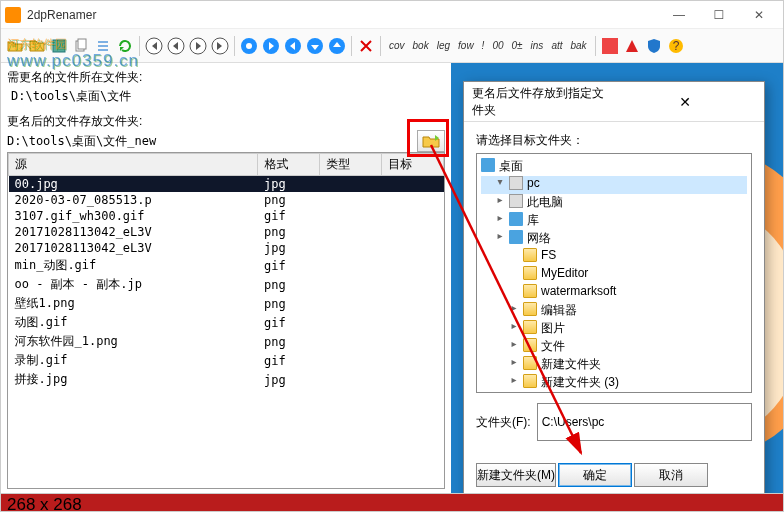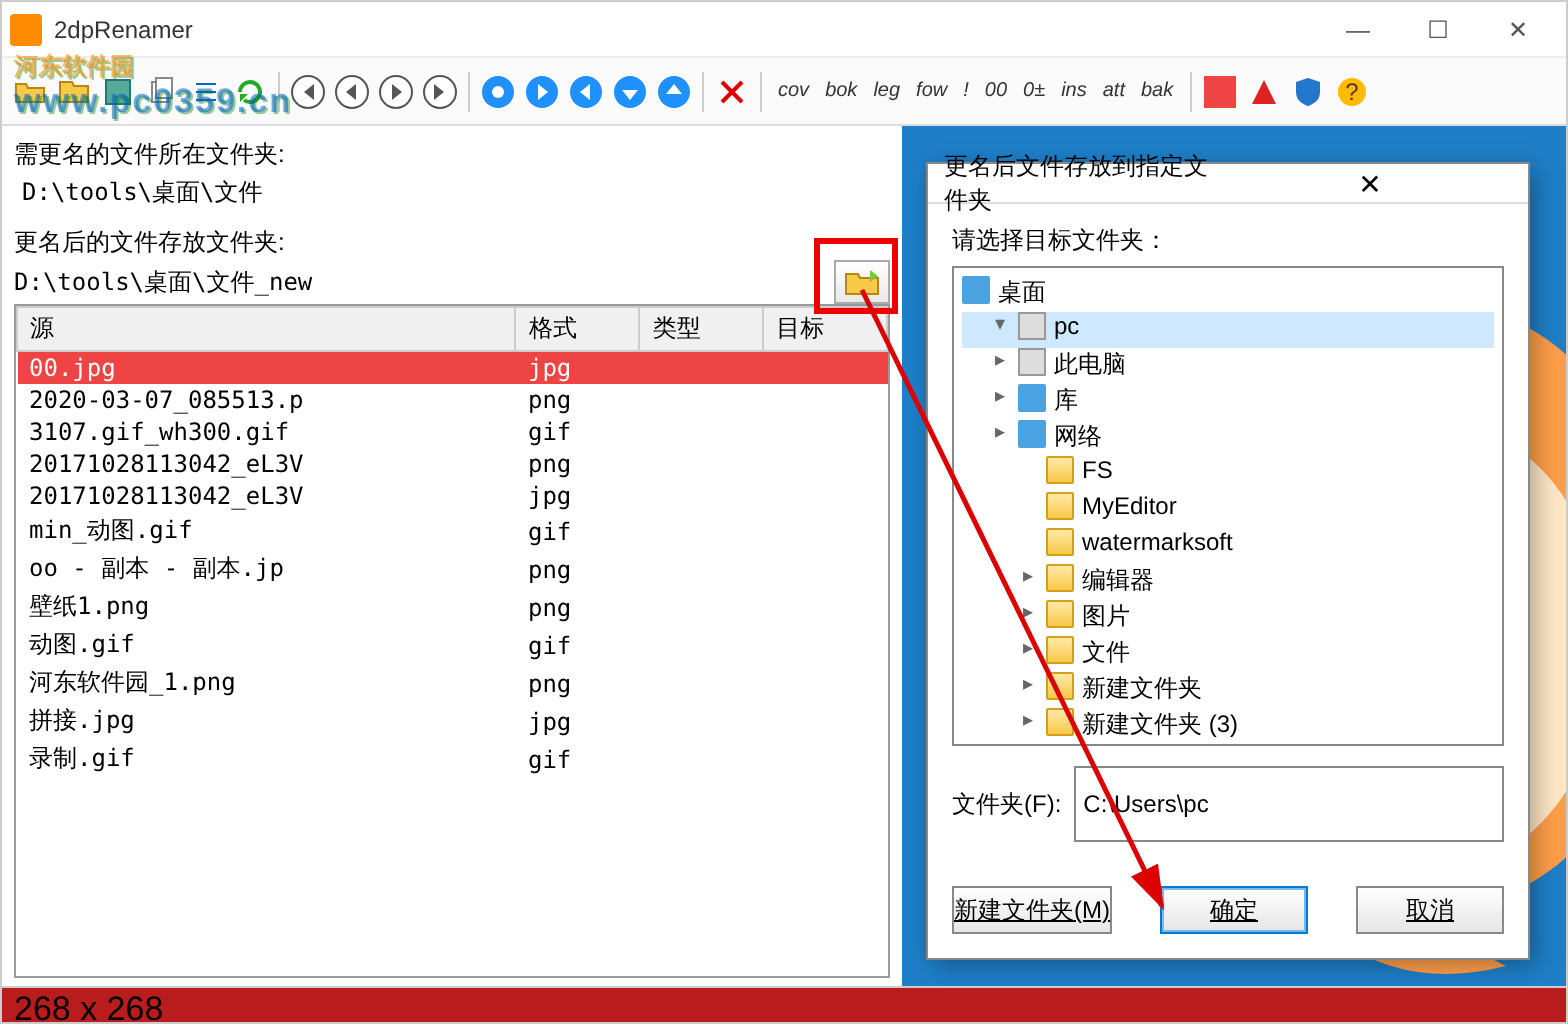--- a/index.html
+++ b/index.html
@@ -7,55 +7,55 @@
 .titlebar { height: 28px; display: flex; align-items: center; padding: 13px 4px; background: #fff; border-bottom: 1px solid #eee; }
 .titlebar .app-icon { width: 16px; height: 16px; background: #ff8c00; border-radius: 2px; margin-right: 6px; }
 .titlebar .title { flex: 1; color: #333; }
 .titlebar .wbtn { width: 40px; height: 28px; display: flex; align-items: center; justify-content: center; color: #555; }
 .toolbar { height: 34px; display: flex; align-items: center; padding: 2px 4px; gap: 2px; border-bottom: 1px solid #ddd; background: #fafafa; position: relative; }
 .tbtn { width: 20px; height: 20px; display: flex; align-items: center; justify-content: center; border-radius: 2px; }
 .tbtn svg { width: 16px; height: 16px; }
 .tbtn.round svg { width: 18px; height: 18px; }
 .txtbtn { padding: 0 4px; height: 20px; line-height: 20px; color: #333; font-size: 10px; font-style: italic; }
 .sep { width: 1px; height: 20px; background: #ccc; margin: 0 2px; }
-.watermark { position: absolute; left: 6px; top: 12px; font-size: 28px; font-weight: bold; color: rgba(255,140,0,.6); font-family: KaiTi, serif; text-shadow: 1px 1px 0 rgba(0,128,0,.4); pointer-events: none; z-index: 5; }
+.watermark { position: absolute; left: 6px; top: 22px; font-size: 28px; font-weight: normal; color: rgba(255,140,0,.6); font-family: KaiTi, serif; text-shadow: 1px 1px 0 rgba(0,128,0,.4); pointer-events: none; z-index: 5; }
 .watermark .sub { display: block; font-size: 17px; color: rgba(0,100,200,.55); margin-top: -4px; letter-spacing: 1px; }
 .workspace { display: flex; height: calc(100% - 80px); }
 .leftpane { width: 450px; display: flex; flex-direction: column; padding: 4px 6px; }
 .field-label { color: #000; margin-top: 2px; }
 .field-val { font-family: Consolas, monospace; margin: 2px 4px 6px; }
 .path-row { display: flex; align-items: center; }
 .path-row input { flex: 1; border: none; outline: none; font-family: Consolas, monospace; background: transparent; }
 .browse-hl { position: absolute; width: 42px; height: 38px; border: 3px solid #e00; left: 406px; top: 118px; z-index: 4; }
 .browse-btn { width: 28px; height: 22px; border: 1px solid #aaa; background: linear-gradient(#fff,#e8e8e8); display: flex; align-items: center; justify-content: center; margin-left: 12px; }
 .grid { border: 1px solid #999; flex: 1; overflow: auto; background: #fff; }
 .grid table { width: 100%; border-collapse: collapse; }
 .grid th { background: #f0f0f0; border: 1px solid #ccc; text-align: left; padding: 2px 6px; font-weight: normal; }
 .grid td { padding: 1px 6px; font-family: Consolas, monospace; white-space: nowrap; }
-.grid tr.sel td { background: #ef4444; color: #fff; }
+.grid tr.sel td { background: #0f172a; color: #fff; }
 .status { height: 18px; border-top: 1px solid #ccc; padding: 1px 6px; font-size: 17px; background: #b91c1c; }
 .rightpane { flex: 1; position: relative; background: #1e7fc8; overflow: hidden; }
 .cartoon { position: absolute; right: -30px; top: 60px; width: 240px; height: 400px; }
 .dialog { position: absolute; left: 12px; top: 18px; width: 302px; background: #fff; border: 1px solid #888; box-shadow: 3px 3px 12px rgba(0,0,0,.3); z-index: 3; }
-.dlg-title { height: 20px; display: flex; align-items: center; padding: 0 8px; border-bottom: 1px solid #ddd; }
+.dlg-title { height: 40px; display: flex; align-items: center; padding: 0 8px; border-bottom: 1px solid #ddd; }
 .dlg-title span { flex: 1; }
 .dlg-close { width: 20px; text-align: center; font-size: 14px; }
 .dlg-body { padding: 10px 12px 4px; }
 .tree { border: 1px solid #888; height: 240px; overflow: auto; padding: 4px; margin-top: 4px; }
 .tree .node { display: flex; height: 18px; gap: 4px; }
 .tree .exp { width: 10px; text-align: center; color: #666; font-size: 10px; }
 .tree .fico { width: 14px; height: 14px; }
 .folder-y { background: linear-gradient(#ffe9a8,#f7c948); border: 1px solid #d4a017; border-radius: 1px; }
 .folder-b { background: #4aa3e0; border-radius: 1px; }
 .pc-ico { background: #ddd; border: 1px solid #999; }
 .tree .sel { background: #cde8ff; }
 .lvl1 { padding-left: 14px; } .lvl2 { padding-left: 28px; }
 .dlg-row { display: flex; align-items: center; margin: 10px 0; gap: 6px; }
 .dlg-row input { flex: 1; border: 1px solid #888; padding: 2px 4px; height: 38px; }
-.dlg-btns { display: flex; justify-content: flex-end; gap: 24px; padding: 8px 12px 12px; text-decoration: underline; }
+.dlg-btns { display: flex; justify-content: flex-start; gap: 2px; padding: 8px 12px 12px; }
 .dlg-btn { min-width: 74px; height: 24px; border: 1px solid #888; background: linear-gradient(#fff,#e5e5e5); text-align: center; line-height: 22px; }
 .dlg-btn.primary { border: 1px solid #0078d7; box-shadow: 0 0 0 1px #7ab8e8 inset; }
 .arrow { position: absolute; z-index: 6; pointer-events: none; }
 </style>
 </head>
 <body>
 
 <div class="watermark">
   <span>河东软件园</span>
   <span class="sub">www.pc0359.cn</span>
@@ -280,28 +280,28 @@
               <td></td>
               <td></td>
             </tr>
             <tr>
               <td>河东软件园_1.png</td>
               <td>png</td>
               <td></td>
               <td></td>
             </tr>
             <tr>
+              <td>录制.gif</td>
+              <td>gif</td>
+              <td></td>
+              <td></td>
+            </tr>
+            <tr>
               <td>拼接.jpg</td>
               <td>jpg</td>
-              <td></td>
-              <td></td>
-            </tr>
-            <tr>
-              <td>录制.gif</td>
-              <td>gif</td>
               <td></td>
               <td></td>
             </tr>
           </tbody>
         </table>
     </div>
   </div>
   <div class="rightpane">
     <svg class="cartoon" viewBox="0 0 240 400">
       <ellipse cx="150" cy="180" rx="110" ry="150" fill="#ff9e4a"></ellipse>

